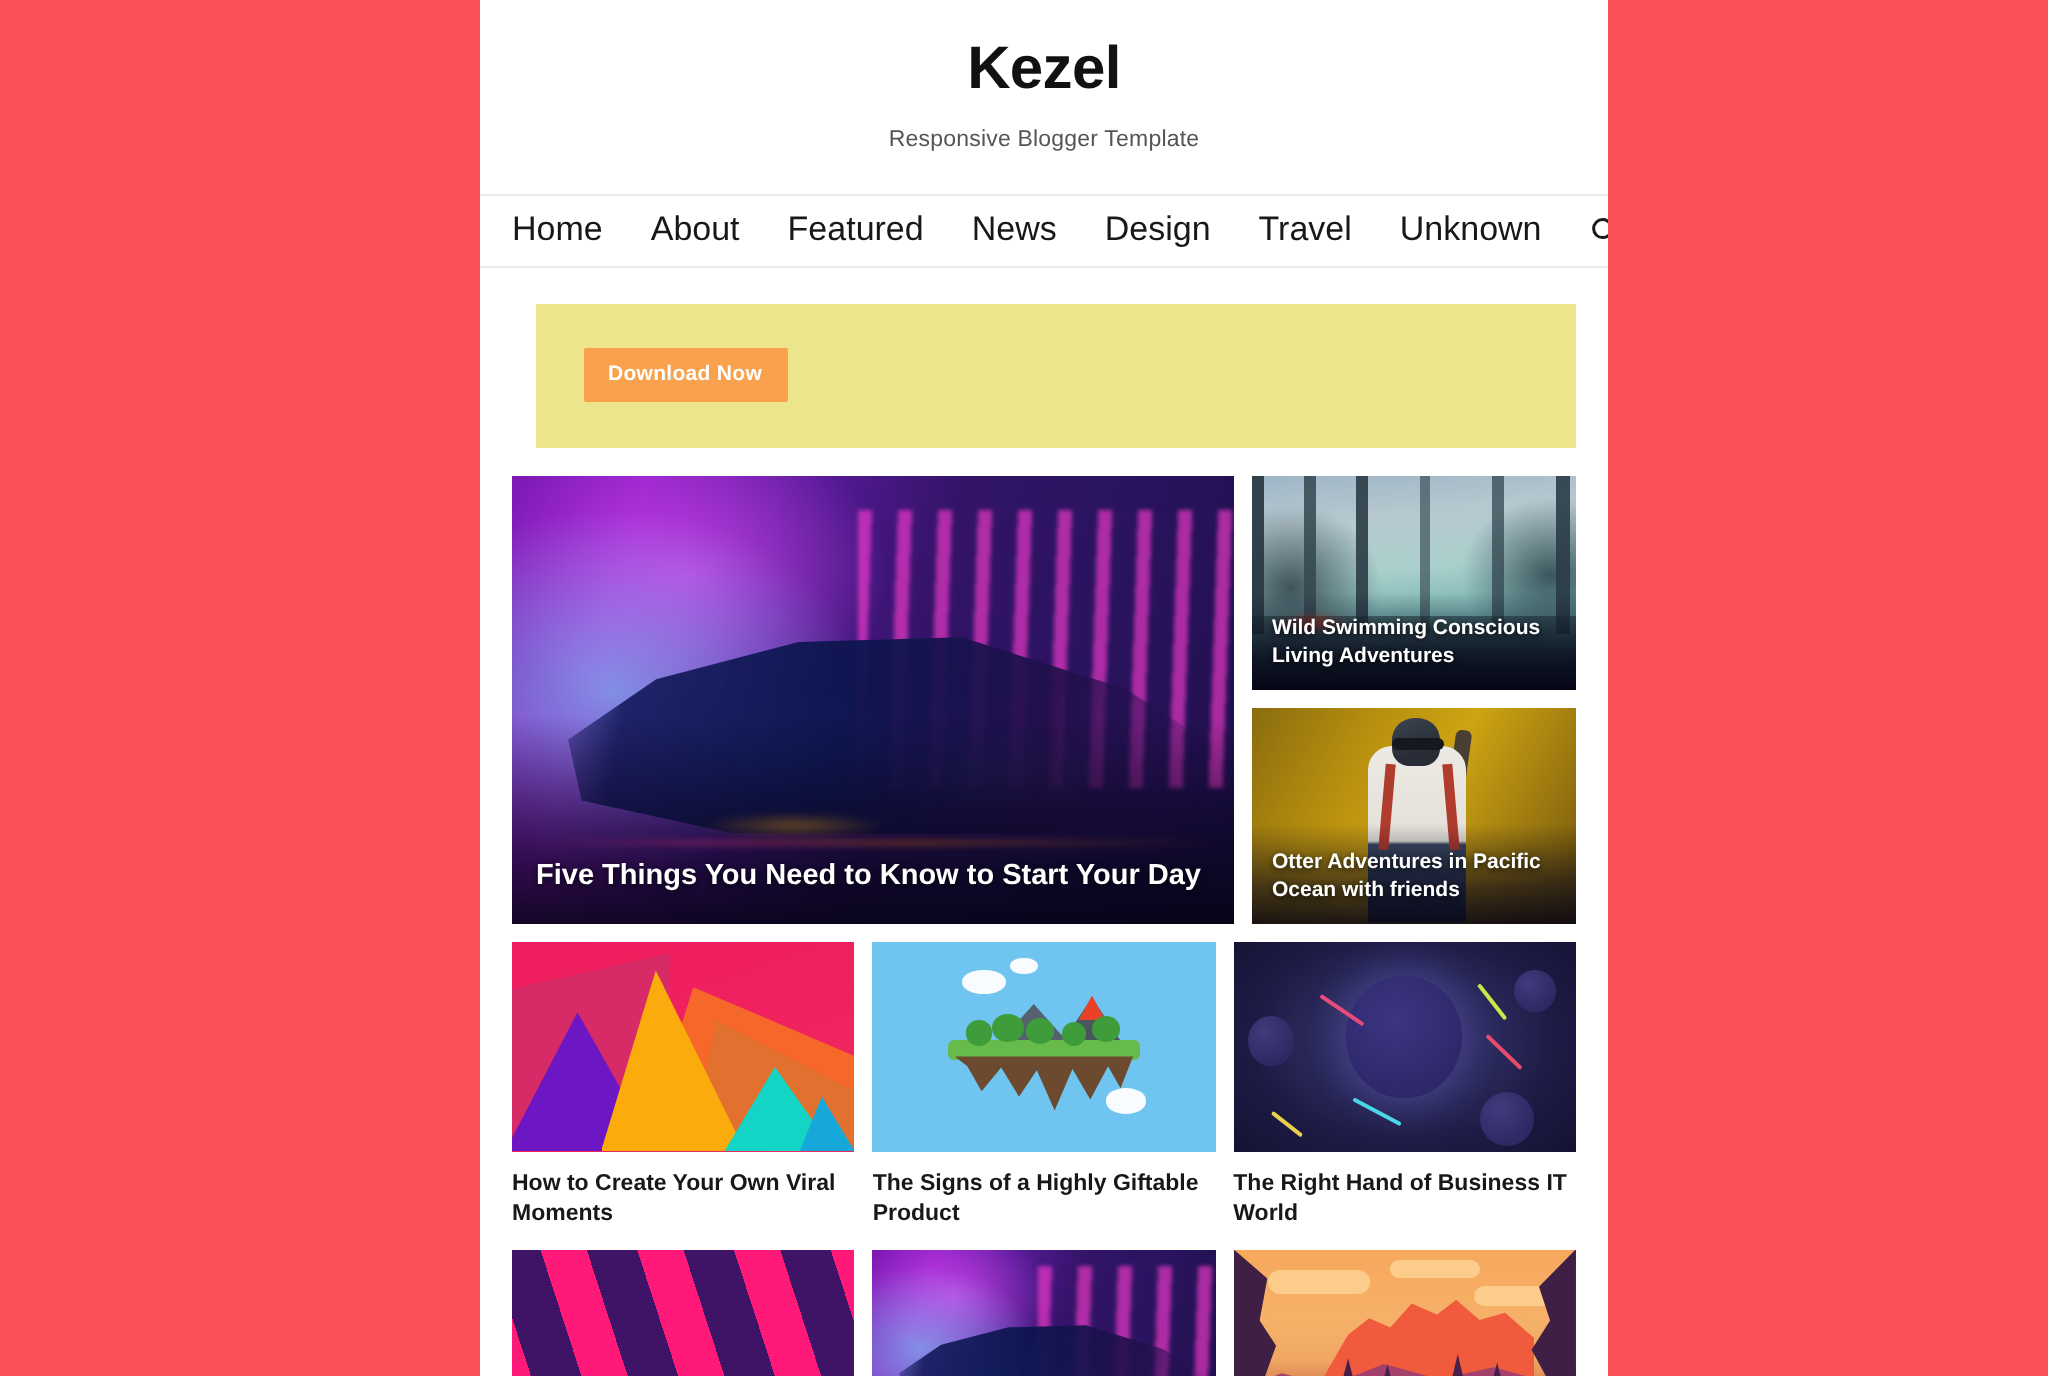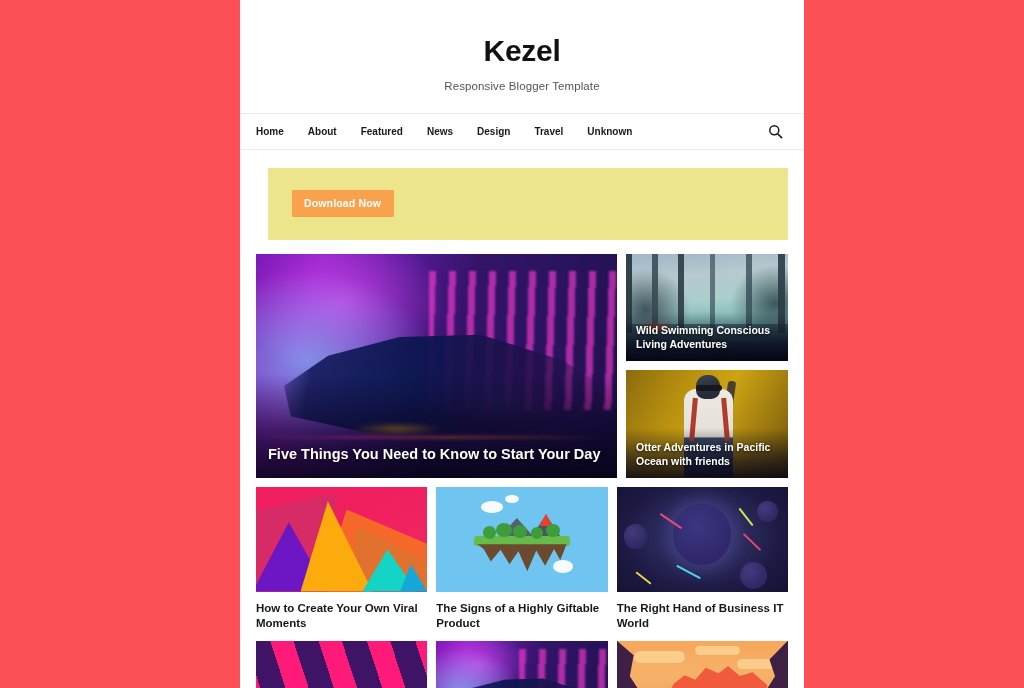--- a/index.html
+++ b/index.html
@@ -29,21 +29,20 @@
     width: 564px;
     height: 688px;
     background: #ffffff;
     overflow: hidden;
   }
 
   
   .site-header {
     padding-top: 18px;
     text-align: center;
-    margin-top: 16px;
   }
 
   .site-title {
     font-size: 30px;
     font-weight: bold;
     letter-spacing: -0.3px;
     color: #111111;
     line-height: 1.15;
   }
 
@@ -67,22 +66,22 @@
 
   .nav-list {
     display: flex;
     align-items: center;
     list-style: none;
     flex: 1;
     gap: 0;
   }
 
   .nav-item {
-    font-size: 10px;
-    font-weight: bold;
+    font-size: 17px;
+    font-weight: normal;
     color: #16181a;
     padding: 0 16px 0 0;
     margin-right: 8px;
     white-space: nowrap;
     cursor: pointer;
   }
   .nav-item:first-child { padding-left: 0; }
 
   .search-btn {
     width: 22px;

